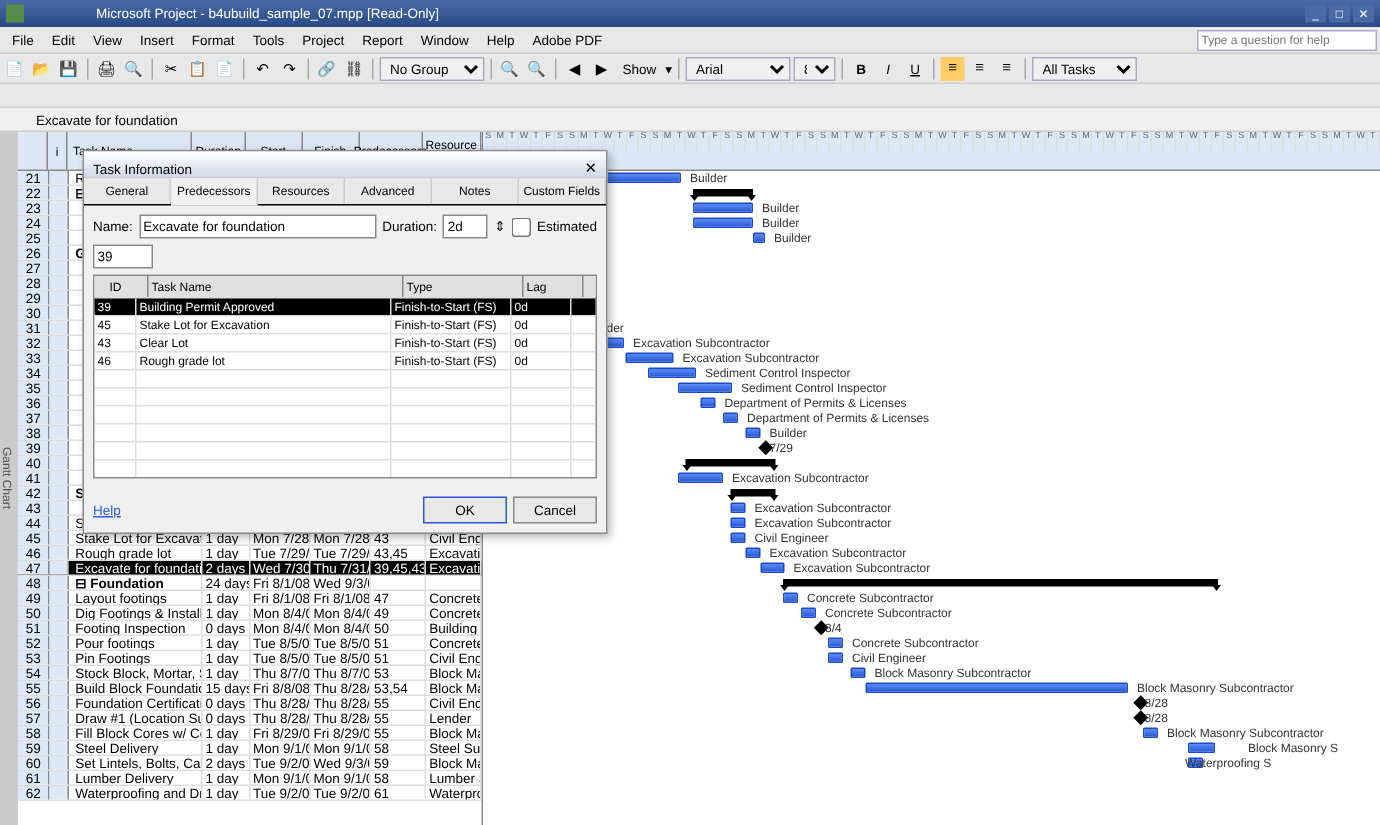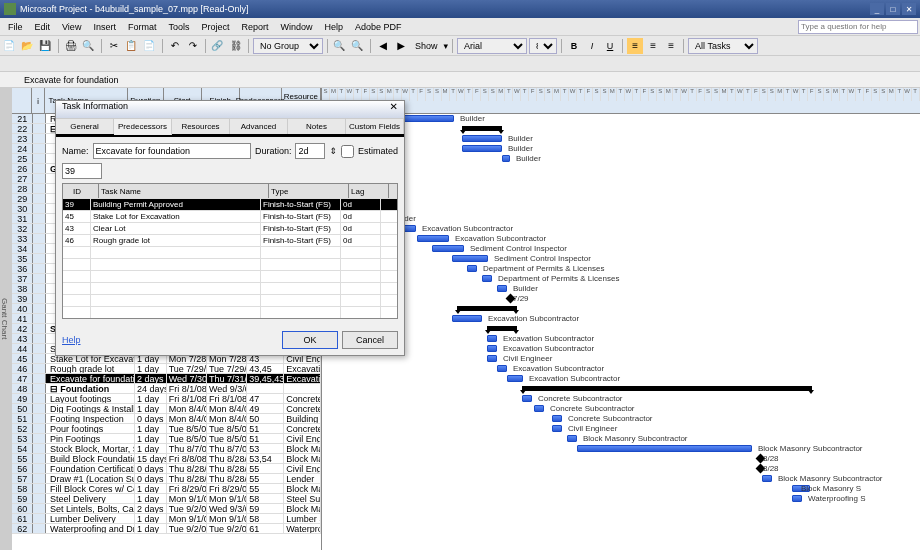--- a/index.html
+++ b/index.html
@@ -1,21 +1,21 @@
 <!DOCTYPE html>
 <html><head>
 <meta charset="utf-8">
 <style>
 * { margin: 0; padding: 0; box-sizing: border-box; font-family: Tahoma, Arial, sans-serif; font-size: 9px; }
 body { background: #fff; overflow: hidden; width: 920px; height: 550px; position: relative; }
 
 
 .titlebar { height: 18px; background: linear-gradient(#4a6aa5, #2a4a85); color: #fff; display: flex; align-items: center; padding: 0 4px; font-size: 10px; }
 .titlebar .icon { width: 12px; height: 12px; background: #5a8a4a; margin-right: 4px; }
-.titlebar .title { flex: 1; }
+.titlebar .title { flex: 1; margin-left: 44px; }
 .titlebar .winbtns { display: flex; gap: 2px; }
 .titlebar .winbtns span { width: 14px; height: 12px; background: #4a6aa5; display: flex; align-items: center; justify-content: center; font-size: 8px; cursor: pointer; }
 
 
 .menubar { height: 18px; background: #e8e8e8; display: flex; align-items: center; padding: 0 2px; border-bottom: 1px solid #ccc; }
 .menubar span { padding: 0 6px; cursor: pointer; }
 .menubar .help-search { margin-left: auto; width: 120px; height: 14px; border: 1px solid #aac; font-size: 8px; padding: 0 2px; color: #888; }
 
 
 .toolbar { height: 20px; background: #e8e8e8; display: flex; align-items: center; padding: 0 2px; gap: 2px; border-bottom: 1px solid #ccc; }
@@ -70,23 +70,23 @@
 .gbar { position: absolute; height: 7px; top: 1px; background: linear-gradient(#5a8af5, #2a5ad5); border: 1px solid #1a4ac5; border-radius: 1px; }
 .gsummary { position: absolute; height: 5px; top: 2px; background: #000; }
 .gsummary::before, .gsummary::after { content: ''; position: absolute; width: 0; height: 0; border-left: 3px solid transparent; border-right: 3px solid transparent; border-top: 4px solid #000; top: 4px; }
 .gsummary::before { left: -2px; }
 .gsummary::after { right: -2px; }
 .gmilestone { position: absolute; width: 7px; height: 7px; background: #000; transform: rotate(45deg); top: 1px; }
 .glabel { position: absolute; font-size: 8px; top: 0; white-space: nowrap; color: #333; }
 
 
 .dialog { position: absolute; left: 55px; top: 100px; width: 350px; background: #f0f0f0; border: 1px solid #888; box-shadow: 2px 2px 6px rgba(0,0,0,0.3); z-index: 100; }
-.dialog-title { height: 18px; background: linear-gradient(#fff, #d0d8e8); padding: 0 6px; display: flex; align-items: flex-start; font-size: 10px; border-bottom: 1px solid #ccc; }
+.dialog-title { height: 18px; background: linear-gradient(#fff, #d0d8e8); padding: 0 6px; display: flex; align-items: flex-end; font-size: 10px; border-bottom: 1px solid #ccc; }
 .dialog-title .close { margin-left: auto; cursor: pointer; font-size: 10px; }
-.dialog-tabs { display: flex; height: 18px; border-bottom: 3px solid #000000; background: #e8e8e8; }
+.dialog-tabs { display: flex; height: 18px; border-bottom: 1px solid #000000; background: #e8e8e8; }
 .dialog-tabs .tab { flex: 1; display: flex; align-items: center; justify-content: center; border-right: 1px solid #ccc; font-size: 8px; cursor: pointer; }
 .dialog-tabs .tab.active { background: #f0f0f0; border-bottom: 1px solid #f0f0f0; margin-bottom: -1px; }
 .dialog-body { padding: 6px; }
 .dialog-row { display: flex; align-items: center; gap: 4px; margin-bottom: 4px; font-size: 9px; }
 .dialog-row input[type=text] { border: 1px solid #888; height: 16px; padding: 0 2px; }
 .dialog-row label { font-size: 9px; }
 
 .pred-table { border: 1px solid #888; background: #fff; margin-top: 4px; }
 .pred-table .pt-header { display: flex; background: #e0e0e0; height: 14px; justify-content: center; }
 .pred-table .pt-header .pc { border-right: 1px solid #888; padding: 0 2px; font-size: 8px; display: flex; align-items: center; }
@@ -812,20 +812,24 @@
         </div>
         <div class="gantt-row">
           <div class="gbar" style="left: 200px; width: 10px;"></div>
           <div class="glabel" style="left: 216px;">Concrete Subcontractor</div>
         </div>
         <div class="gantt-row">
           <div class="gbar" style="left: 212px; width: 10px;"></div>
           <div class="glabel" style="left: 228px;">Concrete Subcontractor</div>
         </div>
         <div class="gantt-row">
+          <div class="gmilestone" style="left: 222px;"></div>
+          <div class="glabel" style="left: 228px;">8/4</div>
+        </div>
+        <div class="gantt-row">
           <div class="gbar" style="left: 230px; width: 10px;"></div>
           <div class="glabel" style="left: 246px;">Concrete Subcontractor</div>
         </div>
         <div class="gantt-row">
           <div class="gbar" style="left: 230px; width: 10px;"></div>
           <div class="glabel" style="left: 246px;">Civil Engineer</div>
         </div>
         <div class="gantt-row">
           <div class="gbar" style="left: 245px; width: 10px;"></div>
           <div class="glabel" style="left: 261px;">Block Masonry Subcontractor</div>
@@ -841,25 +845,25 @@
         <div class="gantt-row">
           <div class="gmilestone" style="left: 435px;"></div>
           <div class="glabel" style="left: 441px;">8/28</div>
         </div>
         <div class="gantt-row">
           <div class="gbar" style="left: 440px; width: 10px;"></div>
           <div class="glabel" style="left: 456px;">Block Masonry Subcontractor</div>
         </div>
         <div class="gantt-row">
           <div class="gbar" style="left: 470px; width: 18px;"></div>
-          <div class="glabel" style="left: 479px;">Block Masonry S</div>
+          <div class="glabel" style="left: 510px;">Block Masonry S</div>
         </div>
         <div class="gantt-row">
           <div class="gbar" style="left: 470px; width: 10px;"></div>
-          <div class="glabel" style="left: 486px;">Waterproofing S</div>
+          <div class="glabel" style="left: 468px;">Waterproofing S</div>
         </div>
       </div>
   </div>
 </div>
 
 <div class="dialog">
   <div class="dialog-title">
     <span>Task Information</span>
     <span class="close">✕</span>
   </div>

